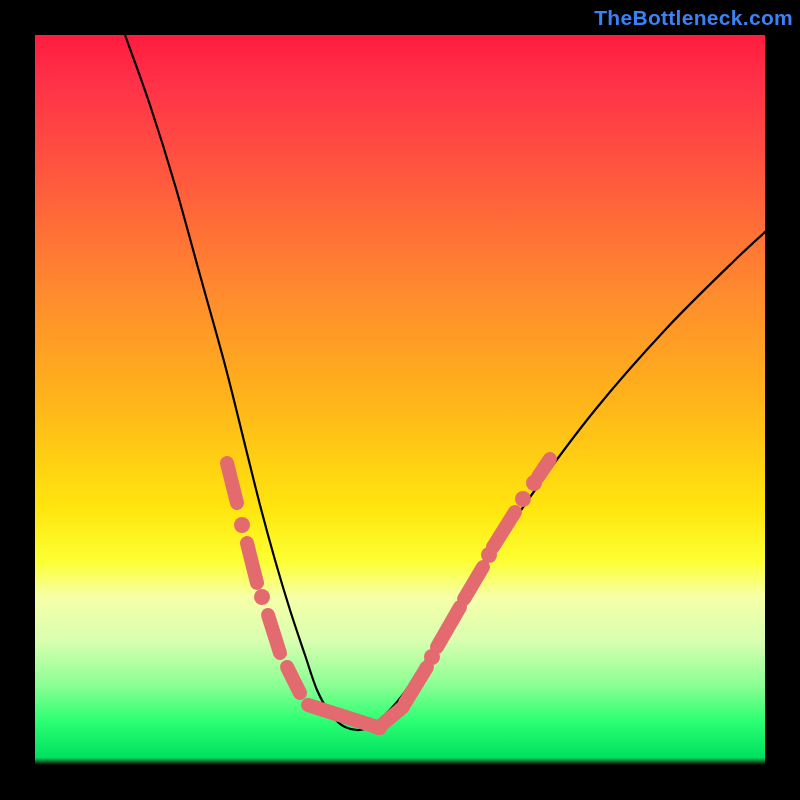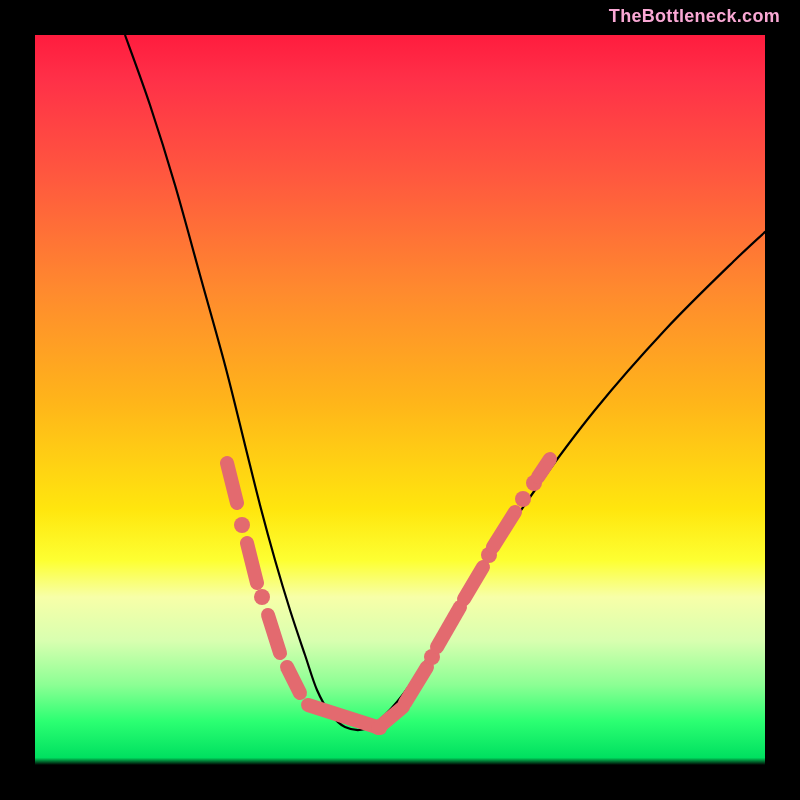--- a/index.html
+++ b/index.html
@@ -36,23 +36,23 @@
       #8cff94 89%,
       #2cff72 94%,
       #00e060 99%,
       #000000 100%
     );
   }
 
   .watermark {
     position: absolute;
     top: 6px;
-    right: 20px;
-    color: #f9a8d4;
-    font-size: 18px;
+    right: 7px;
+    color: #3b82f6;
+    font-size: 21px;
     font-weight: 600;
     z-index: 50;
     font-family: Arial, sans-serif;
     letter-spacing: 0.3px;
   }
 
   svg.overlay {
     position: absolute;
     left: 0; top: 0;
     width: 100%; height: 100%;

